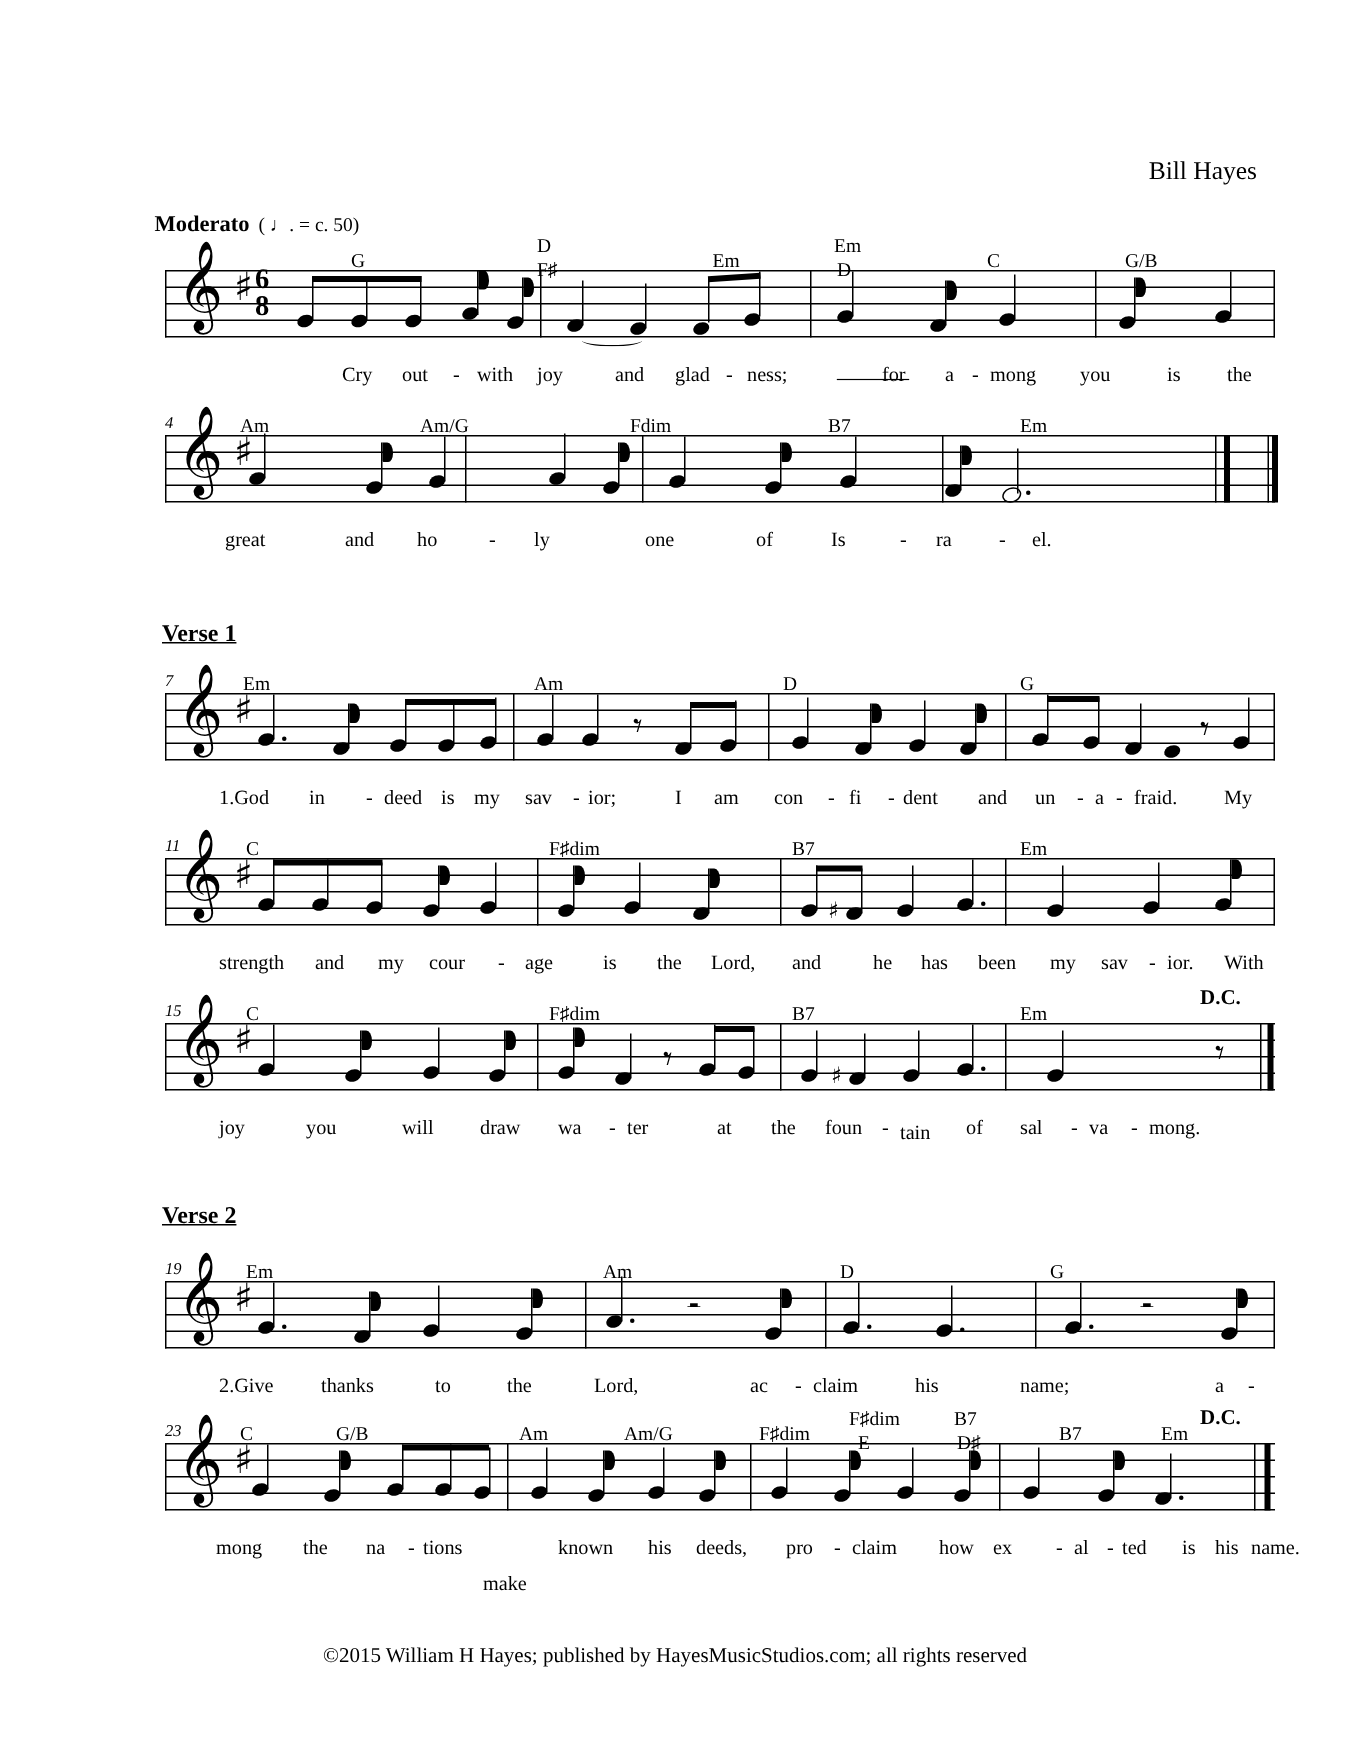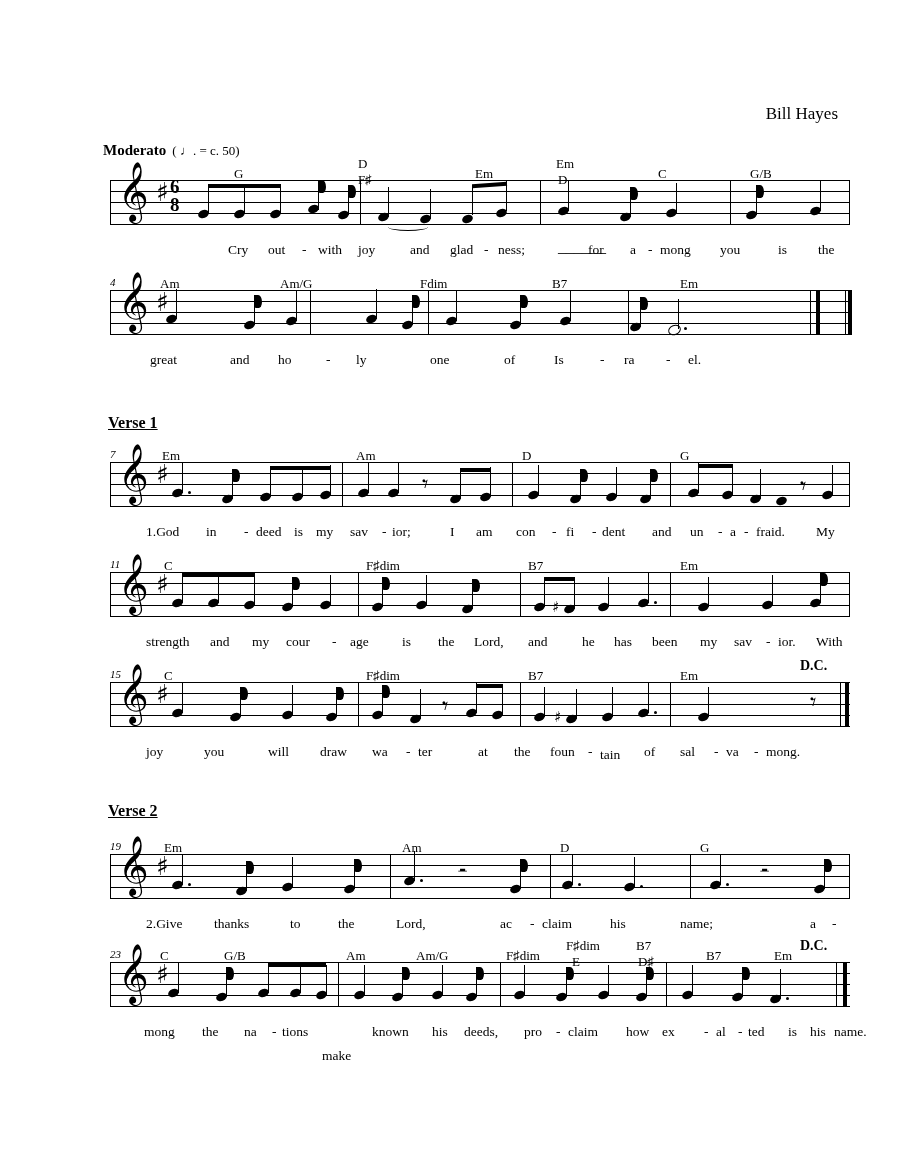--- a/index.html
+++ b/index.html
@@ -804,13 +804,14 @@
     <div class="lyric" style="left:552px; top:62px;">ex</div>
     <div class="lyric" style="left:594px; top:62px;">-</div>
     <div class="lyric" style="left:606px; top:62px;">al</div>
     <div class="lyric" style="left:628px; top:62px;">-</div>
     <div class="lyric" style="left:638px; top:62px;">ted</div>
     <div class="lyric" style="left:678px; top:62px;">is</div>
     <div class="lyric" style="left:700px; top:62px;">his</div>
     <div class="lyric" style="left:724px; top:62px;">name.</div>
   </div>
 
+  <div class="copyright">©2015 William H Hayes; published by HayesMusicStudios.com; all rights reserved</div>
 </div>
 
 </body></html>

